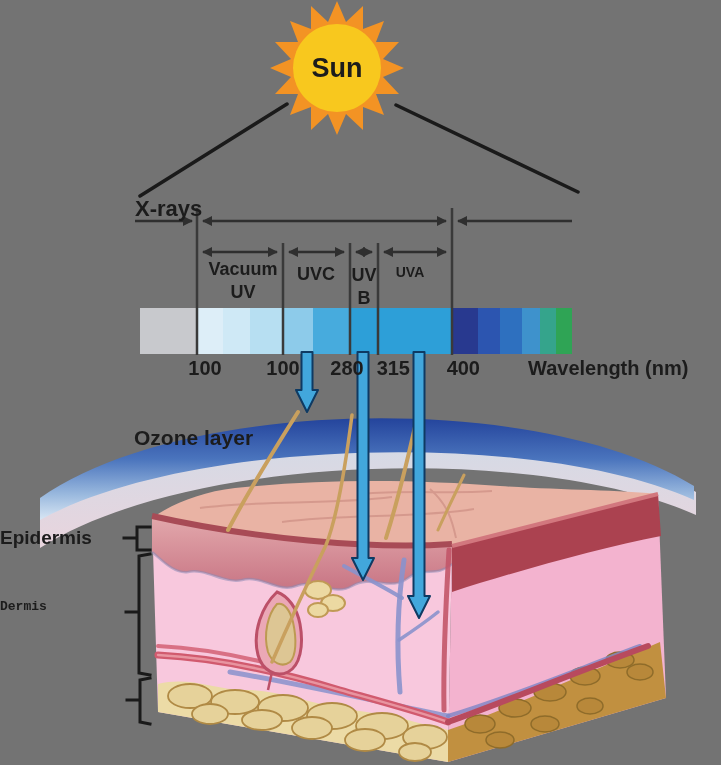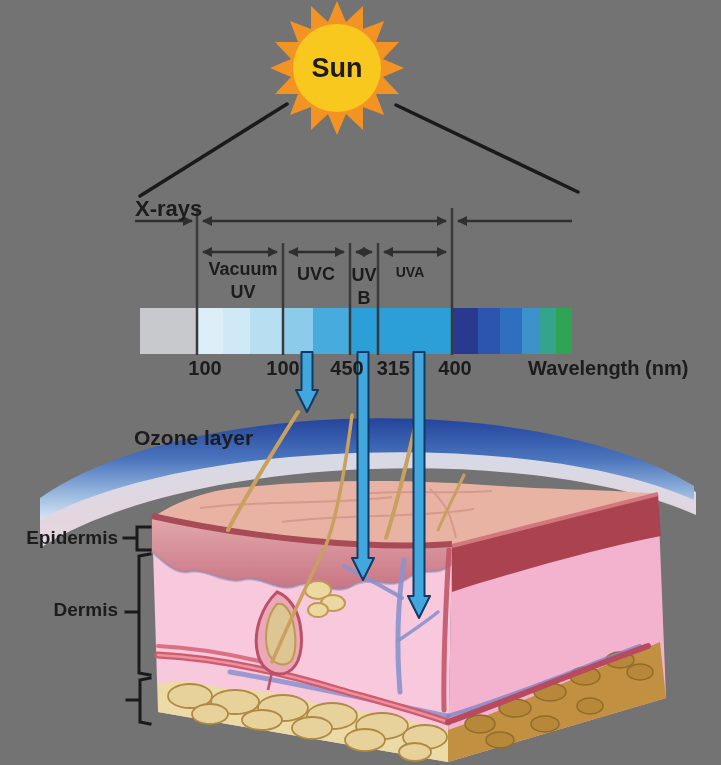--- a/index.html
+++ b/index.html
@@ -2,36 +2,36 @@
 <html><head>
 <meta charset="utf-8">
 <style>
   html,body{margin:0;padding:0;background:#ffffff;}
   #stage{position:relative;width:721px;height:765px;background:#737373;overflow:hidden;
          font-family:"Liberation Sans",sans-serif;color:#1c1c1c;}
   #gfx{position:absolute;left:0;top:0;}
   .lbl{position:absolute;font-weight:700;color:#1c1c1c;}
   .pre{white-space:pre-line;}
   .ctr{text-align:center;}
-  .rgt{text-align:right;}
+  .rgt{text-align:left;}
   #sun-label{left:302px;top:53px;width:70px;text-align:center;font-size:27px;}
   #lbl-xrays{left:135px;top:196px;font-size:22px;}
   #lbl-uv{left:250px;top:196px;width:165px;font-size:18px;}
   #lbl-vis{left:437px;top:196px;width:160px;font-size:18px;}
   #lbl-vacuum{left:198px;top:258px;width:90px;font-size:18px;line-height:23px;}
   #lbl-uvc{left:287px;top:264px;width:58px;font-size:18px;}
   #lbl-uvb{left:345px;top:264px;width:38px;font-size:18px;line-height:23px;}
   #lbl-uva{left:381px;top:264px;width:58px;font-size:14px;}
   .tick{top:357px;width:50px;font-size:20px;text-align:center;}
   #tick-100{left:180px;} #tick-200{left:258px;} #tick-280{left:322px;}
-  #tick-315{left:360px;text-align:right;} #tick-400{left:430px;}
+  #tick-315{left:360px;text-align:right;} #tick-400{left:430px;text-align:right;}
   #lbl-wavelength{left:528px;top:357px;width:192px;font-size:20px;}
   #lbl-ozone{left:134px;top:426px;font-size:21px;text-align:right;}
   #lbl-epidermis{left:0px;top:527px;width:118px;font-size:19px;}
-  #lbl-dermis{left:0px;top:599px;width:118px;font-size:19px;}
+  #lbl-dermis{left:0px;top:599px;width:118px;font-size:13px;font-family:Liberation Mono, monospace;}
   #lbl-subcut{left:0px;top:674px;width:130px;font-size:18px;line-height:28px;}
 </style>
 </head>
 <body>
 
 <div id="stage">
 
 <svg id="gfx" width="721" height="765" viewBox="0 0 721 765">
   <defs>
     <marker id="aR" viewBox="0 0 10 10" refX="9" refY="5" markerWidth="12" markerHeight="10" markerUnits="userSpaceOnUse" orient="auto-start-reverse">
@@ -206,20 +206,20 @@
   <div class="lbl" id="sun-label">Sun</div>
   <div class="lbl" id="lbl-xrays">X-rays</div>
   <div class="lbl ctr pre" id="lbl-vacuum">Vacuum
 UV</div>
   <div class="lbl ctr" id="lbl-uvc">UVC</div>
   <div class="lbl ctr pre" id="lbl-uvb">UV
 B</div>
   <div class="lbl ctr" id="lbl-uva">UVA</div>
   <div class="lbl tick" id="tick-100">100</div>
   <div class="lbl tick" id="tick-200">100</div>
-  <div class="lbl tick" id="tick-280">450</div>
+  <div class="lbl tick" id="tick-280">280</div>
   <div class="lbl tick" id="tick-315">315</div>
   <div class="lbl tick" id="tick-400">400</div>
   <div class="lbl" id="lbl-wavelength">Wavelength (nm)</div>
   <div class="lbl" id="lbl-ozone">Ozone layer</div>
   <div class="lbl rgt" id="lbl-epidermis">Epidermis</div>
   <div class="lbl rgt" id="lbl-dermis">Dermis</div>
 </div>
 
 </body></html>

